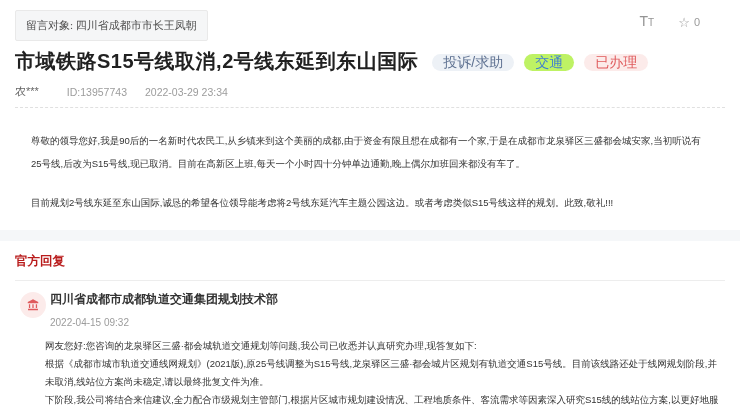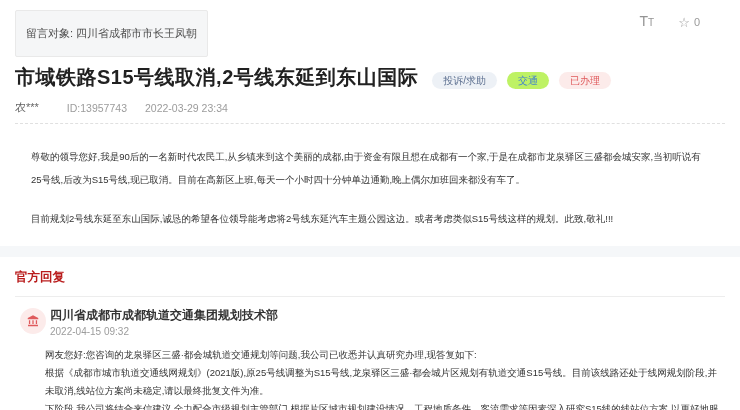--- a/index.html
+++ b/index.html
@@ -14,50 +14,51 @@
   }
 
   
   .top-card { padding: 10px 15px 0 15px; position: relative; }
 
   .recipient-box {
     display: inline-block;
     background: #f5f6f7;
     border: 1px solid #e9e9e9;
     border-radius: 2px;
-    padding: 16px 10px;
+    padding: 8px 10px;
     font-size: 11px;
     color: #4d4d4d;
     line-height: 13px;
+    font-family: Liberation Serif, serif;
   }
 
   .top-actions {
     position: absolute; top: 14px; right: 40px;
     display: flex; align-items: center; gap: 24px;
     color: #949494;
   }
   .tt-toggle { cursor: pointer; line-height: 14px; }
   .tt-big { font-size: 14px; }
   .tt-small { font-size: 10px; }
   .star-wrap { display: flex; align-items: center; gap: 4px; cursor: pointer; }
   .star-glyph { font-size: 13px; color: #9a9a9a; }
   .star-count { font-size: 11px; color: #9a9a9a; }
 
-  .title-row { display: flex; align-items: flex-end; margin-top: 8px; }
+  .title-row { display: flex; align-items: center; margin-top: 8px; }
   .post-title {
     margin: 0;
     font-size: 20px;
     font-weight: bold;
     color: #212121;
     line-height: 24px;
     letter-spacing: 0.5px;
   }
   .tags { display: flex; align-items: center; gap: 10px; margin-left: 14px; margin-top: 3px; }
   .tag {
-    font-size: 10px;
+    font-size: 14px;
     line-height: 13px;
     padding: 2px 11px;
     border-radius: 9px;
     white-space: nowrap;
     cursor: pointer;
   }
   .tag-complaint { background: #edf1f6; color: #5e7191; }
   .tag-traffic   { background: #bef264; color: #4180cf; }
   .tag-status    { background: #fcebea; color: #df5a5c; }
 
@@ -100,21 +101,21 @@
     border-radius: 50%;
     background: #fcebea;
     display: flex; align-items: center; justify-content: center;
     flex: 0 0 26px;
   }
   .gov-icon-circle svg { width: 14px; height: 14px; display: block; }
   .reply-head-text { margin-left: 4px; }
   .reply-dept {
     font-size: 12px; font-weight: bold; color: #333; line-height: 14px;
   }
-  .reply-date { font-size: 10px; color: #9c9c9c; margin-top: 4px; }
+  .reply-date { font-size: 10px; color: #9c9c9c; margin-top: 11px; }
 
   .reply-body { margin-top: 9px; margin-left: 30px; padding-bottom: 9px; }
   .reply-body p {
     margin: 0;
     font-size: 9.5px;
     line-height: 18px;
     color: #333;
   }
 </style>
 </head>

